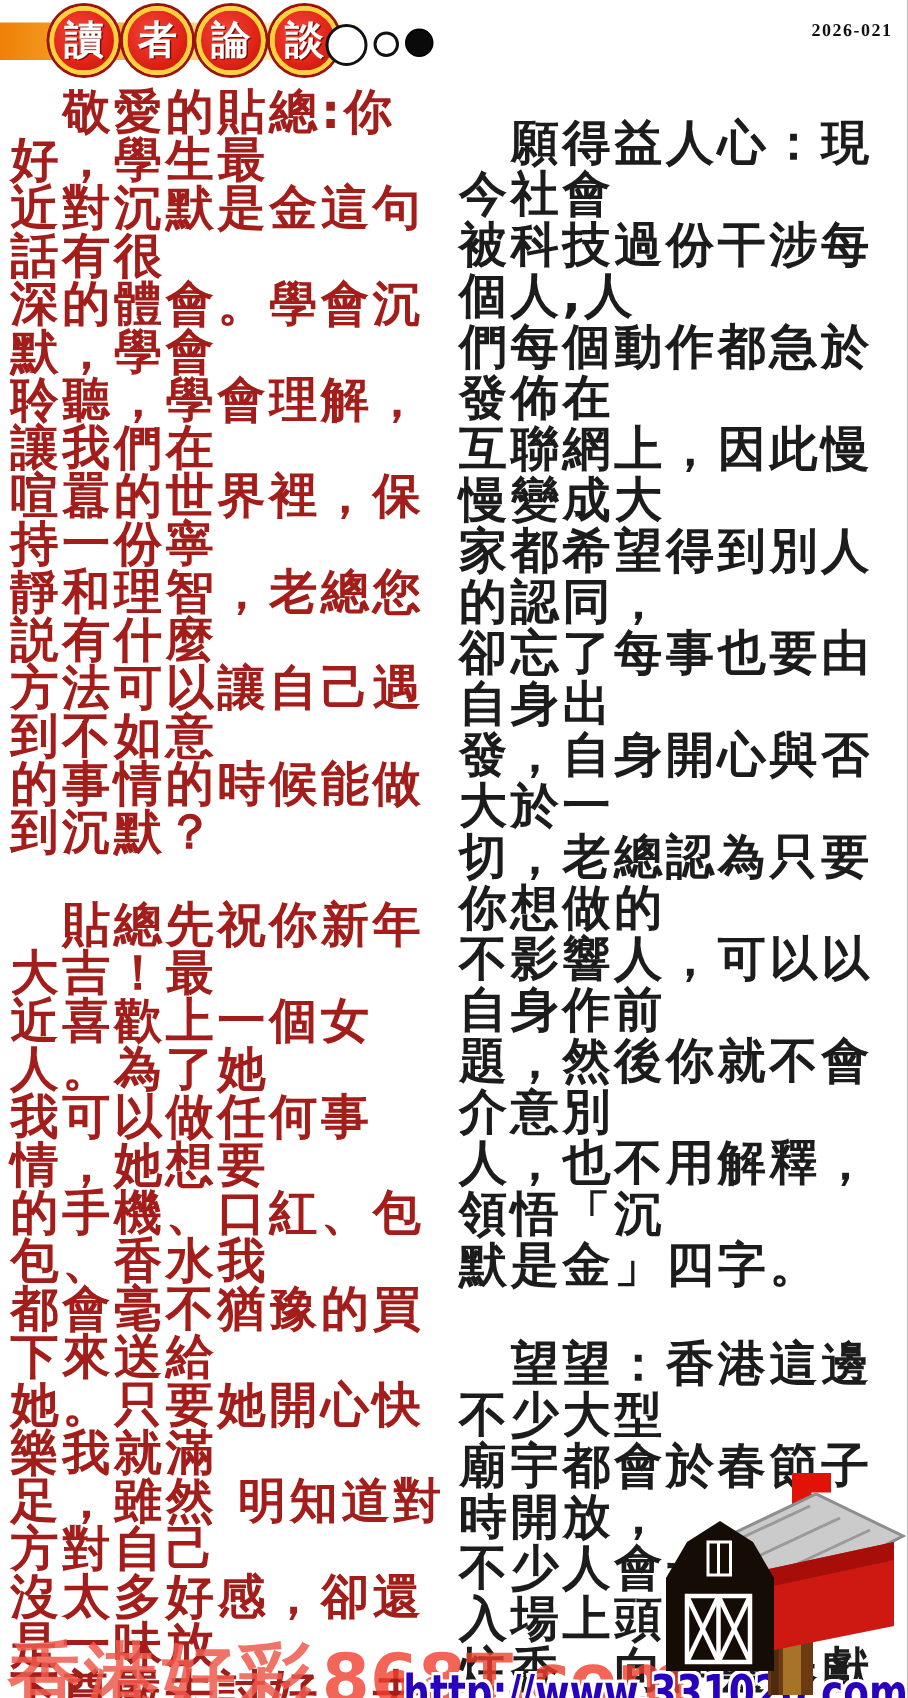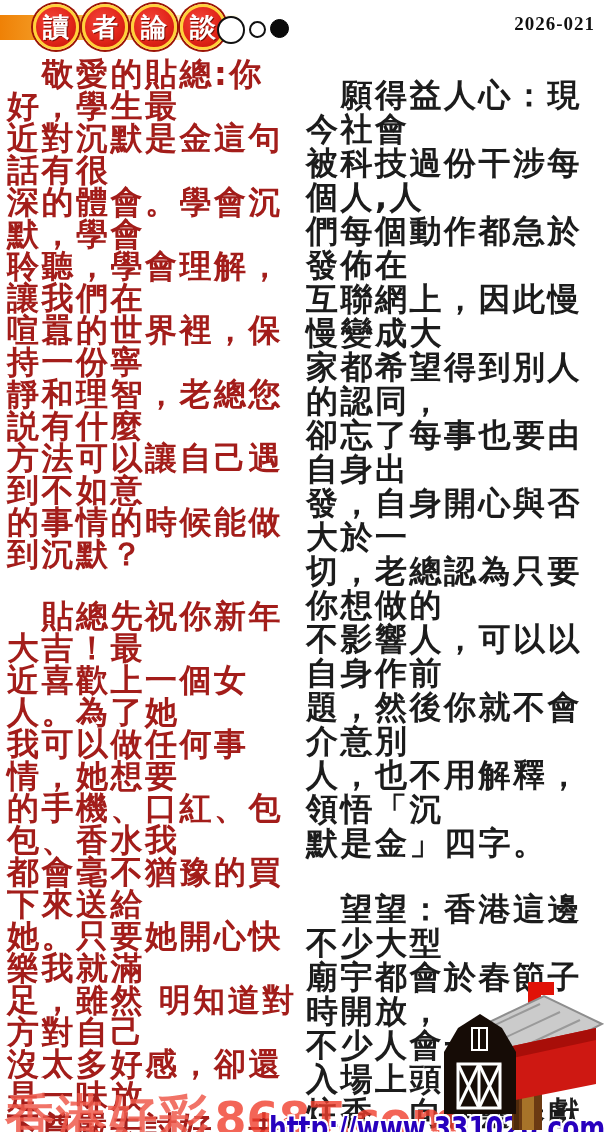--- a/index.html
+++ b/index.html
@@ -22,21 +22,21 @@
     color:#ffffff;font-size:26px;font-weight:700;line-height:1;
     text-shadow:1px 1px 0 #7d0d04;
   }
   .dot{position:absolute;border-radius:50%;}
   .dot-big{left:217px;top:16px;width:24px;height:24px;background:#fff;border:2px solid #111;}
   .dot-small{left:249px;top:21px;width:13px;height:13px;background:#fff;border:2px solid #111;}
   .dot-black{left:270px;top:19px;width:17px;height:17px;background:#0a0a0a;border:1px solid #000;}
   .issue{
     position:absolute;right:10px;top:13px;
     font-family:"Liberation Serif",serif;font-weight:700;
-    font-size:19px;color:#111;letter-spacing:1px;text-align:center;
+    font-size:12px;color:#111;letter-spacing:1px;text-align:center;
   }
   
   .col{position:absolute;top:58px;}
   .col-left{left:7px;width:291px;color:#a31d1a;}
   .col-right{left:306px;width:296px;color:#1c1c1c;}
   .letter .body, .reply .body{
     white-space:pre-line;font-weight:700;font-size:32px;
     letter-spacing:2.5px;line-height:32px;
   }
   .col-right .reply .body{line-height:34px;margin-top:20px;}

